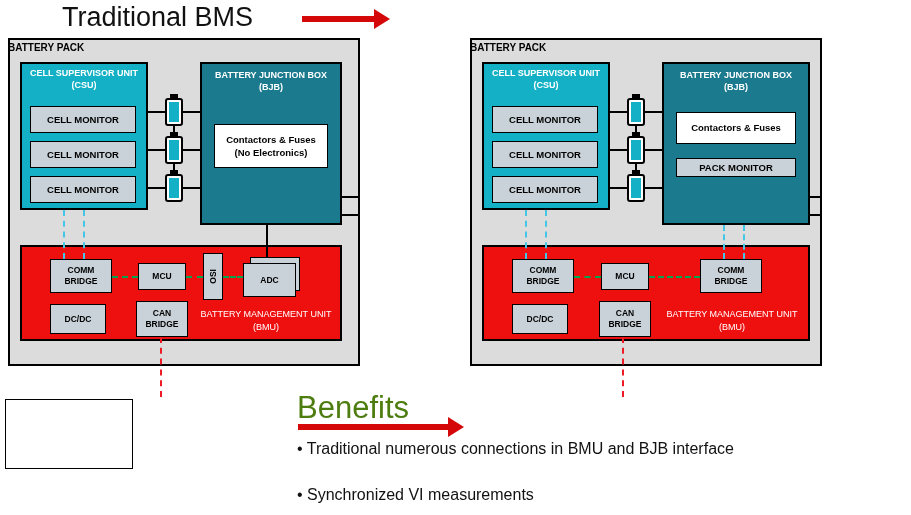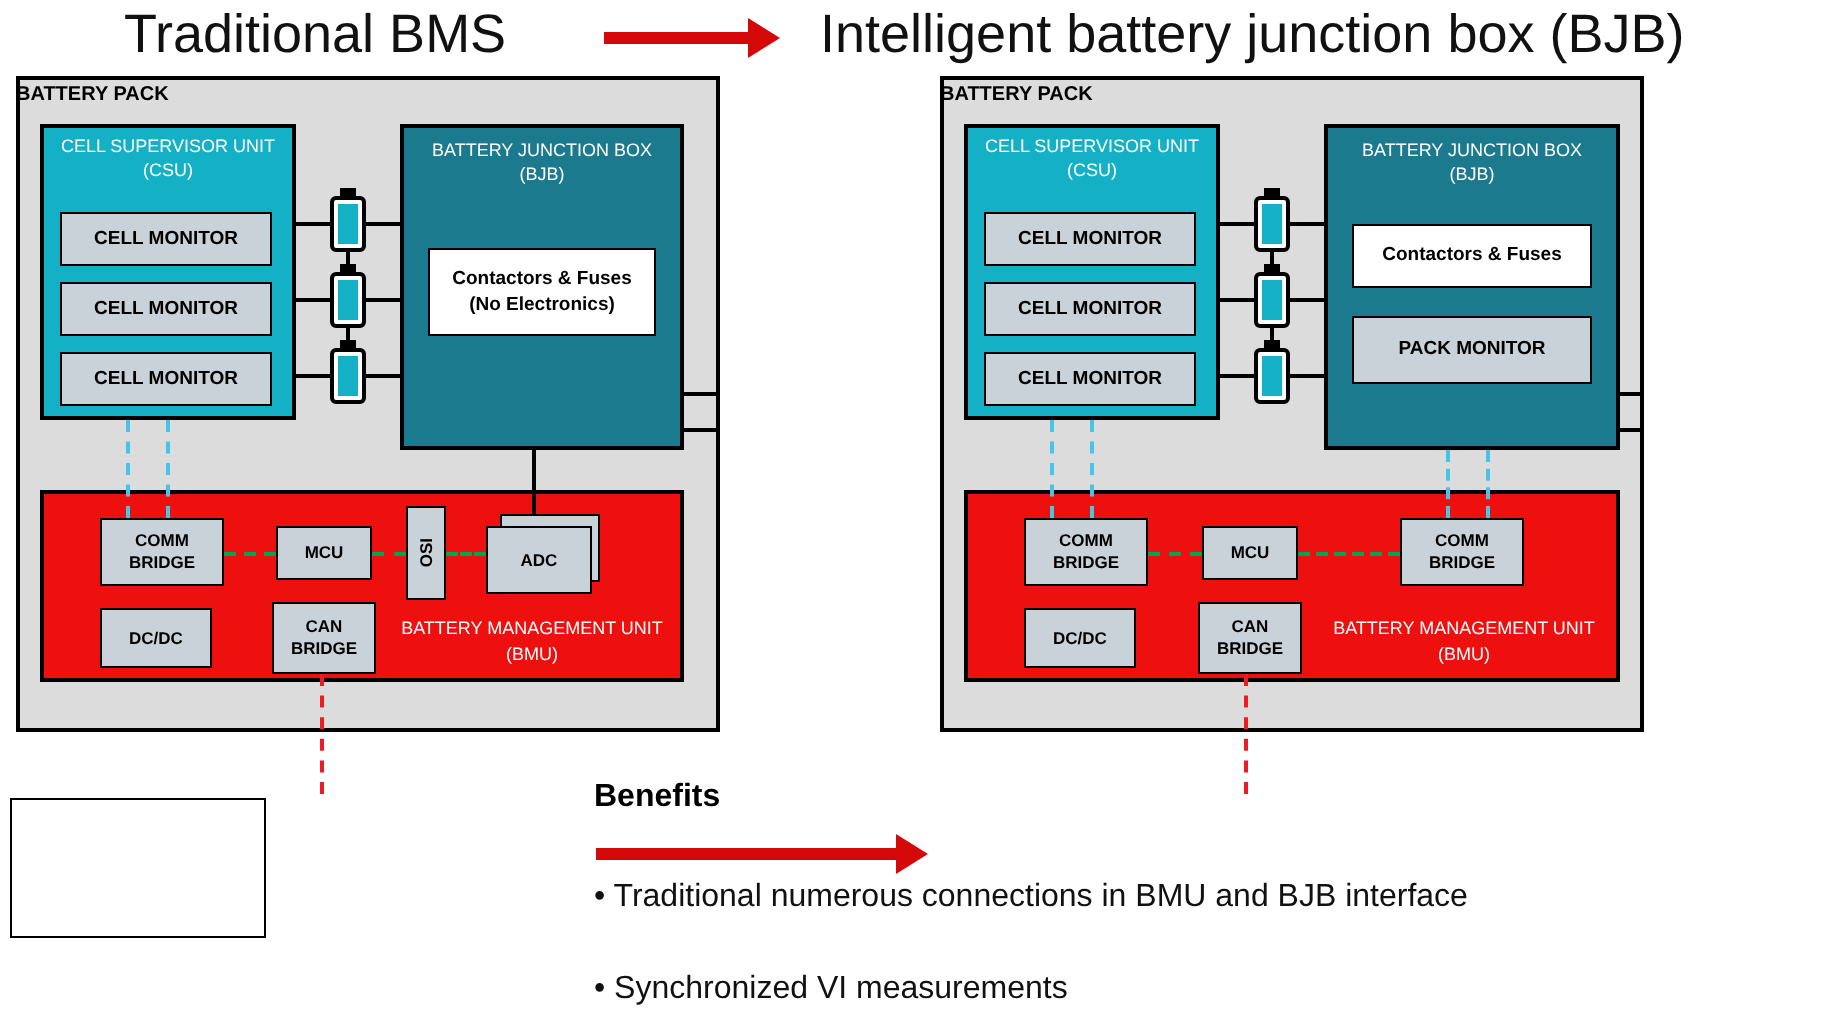--- a/index.html
+++ b/index.html
@@ -14,21 +14,21 @@
   .red-line { position:absolute; background:#d40808; }
   .red-head { position:absolute; width:0; height:0; border-left:16px solid #d40808;
               border-top:10px solid transparent; border-bottom:10px solid transparent; }
 
   
   .pack { position:absolute; background:#dcdcdc; border:2px solid #000; z-index:0; }
   .pack-label { position:absolute; font-size:10px; font-weight:bold; text-align:left; color:#000; z-index:3; }
 
   
   .csu { position:absolute; background:#14b1c6; border:2px solid #000; z-index:1; }
-  .teal-title { position:absolute; color:#fff; font-weight:normal; font-size:9px; text-align:center;
+  .teal-title { position:absolute; color:#fff; font-weight:bold; font-size:9px; text-align:center;
                 white-space:pre-line; line-height:1.35; z-index:3; }
   .monitor { position:absolute; background:#c9d2d8; border:1.5px solid #000; font-size:9.5px; font-weight:bold;
              display:flex; align-items:center; justify-content:center; z-index:3; color:#000; }
 
   
   .bjb { position:absolute; background:#1c7a8e; border:2px solid #000; z-index:1; }
   .whitebox { position:absolute; background:#fff; border:1.5px solid #000; font-size:9.5px; font-weight:bold;
               text-align:center; white-space:pre-line; line-height:1.4; display:flex; align-items:center;
               justify-content:center; z-index:3; color:#000; }
 
@@ -58,32 +58,31 @@
   .legend { position:absolute; background:#fff; border:1.5px solid #000; z-index:3; }
   .legend-title { position:absolute; font-size:10px; color:#000; }
   .legend-label { position:absolute; font-size:9px; color:#000; white-space:nowrap; }
   .sw { position:absolute; width:34px; height:0; }
   .sw-solid { border-top:2px solid #000; }
   .sw-can   { border-top:2px dashed #ed1c24; }
   .sw-spi   { border-top:2px dashed #00a550; }
   .sw-daisy { border-top:2px dashed #45c6e6; }
 
   
-  .benefits-title { position:absolute; font-size:16px; font-weight:bold; color:#000000; }
+  .benefits-title { position:absolute; font-size:31px; font-weight:normal; color:#4d7c0f; }
   .benefit-item { position:absolute; font-size:16px; color:#111; white-space:nowrap; }
 </style>
 </head>
 <body>
 
 <div class="canvas">
 
   <div class="main-title" style="left:62px;top:2px">Traditional BMS</div>
   <div class="red-line" style="left:302px;top:16px;width:74px;height:6px"></div>
   <div class="red-head" style="left:374px;top:9px"></div>
-  <div class="main-title" style="left:410px;top:2px">Intelligent battery junction box (BJB)</div>
 
   <div class="pack" style="left:8px;top:38px;width:352px;height:328px"></div>
   <div class="pack-label" style="left:8px;top:42px;width:352px">BATTERY PACK</div>
 
   <div class="csu" style="left:20px;top:62px;width:128px;height:148px"></div>
   <div class="teal-title" style="left:20px;top:67px;width:128px">CELL SUPERVISOR UNIT
 (CSU)</div>
   <div class="monitor" style="left:30px;top:106px;width:106px;height:27px">CELL MONITOR</div>
   <div class="monitor" style="left:30px;top:141px;width:106px;height:27px">CELL MONITOR</div>
   <div class="monitor" style="left:30px;top:176px;width:106px;height:27px">CELL MONITOR</div>
@@ -170,21 +169,21 @@
       <div class="bat-cap"></div>
       <div class="bat-body">
         <div class="bat-fill"></div>
       </div>
     </div>
 
   <div class="bjb" style="left:662px;top:62px;width:148px;height:163px"></div>
   <div class="teal-title" style="left:662px;top:69px;width:148px">BATTERY JUNCTION BOX
 (BJB)</div>
   <div class="whitebox" style="left:676px;top:112px;width:120px;height:32px">Contactors &amp; Fuses</div>
-  <div class="comp" style="left:676px;top:158px;width:120px;height:34px;font-size:9.5px">PACK MONITOR</div>
+  <div class="comp" style="left:676px;top:158px;width:120px;height:19px;font-size:9.5px">PACK MONITOR</div>
   <div class="hline" style="left:810px;top:196px;width:12px"></div>
   <div class="hline" style="left:810px;top:214px;width:12px"></div>
 
   <div class="bmu" style="left:482px;top:245px;width:328px;height:96px"></div>
   <div class="comp" style="left:512px;top:259px;width:62px;height:34px">COMM
 BRIDGE</div>
   <div class="comp" style="left:601px;top:263px;width:48px;height:27px">MCU</div>
   <div class="comp" style="left:700px;top:259px;width:62px;height:34px">COMM
 BRIDGE</div>
   <div class="comp" style="left:512px;top:304px;width:56px;height:30px">DC/DC</div>

